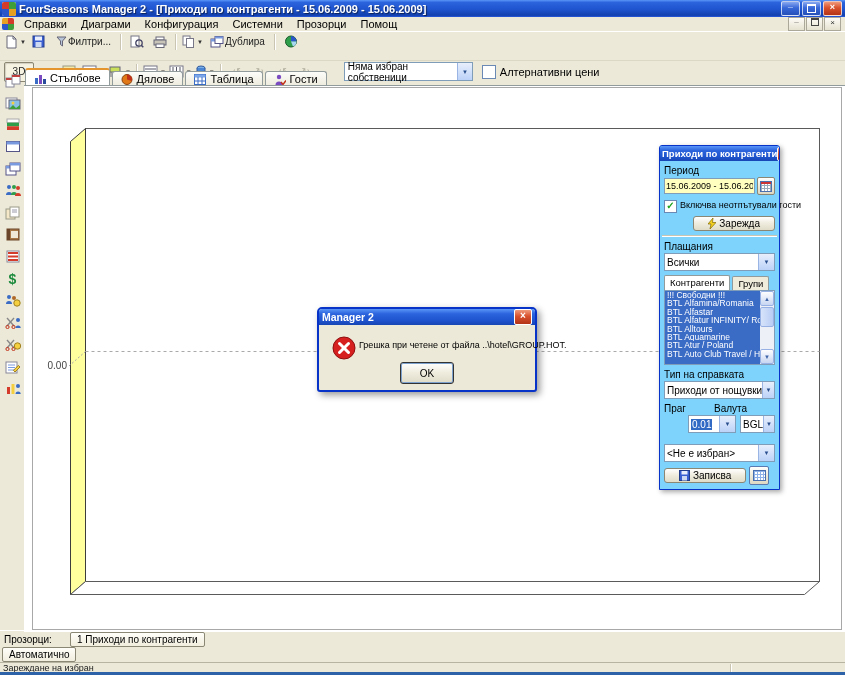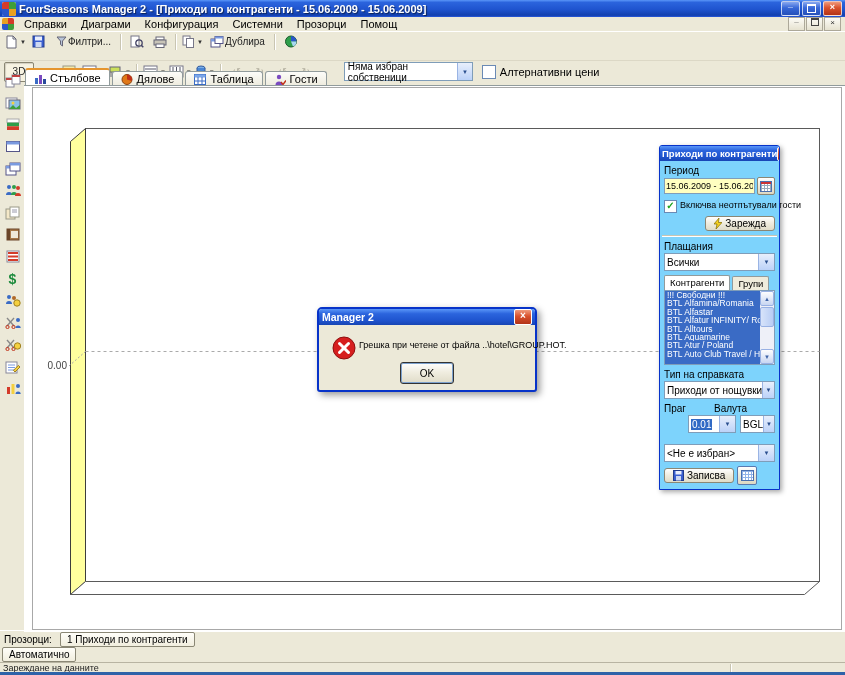--- a/index.html
+++ b/index.html
@@ -77,21 +77,21 @@
   .daterow{display:flex;align-items:center;}
   .date-input{flex:1;min-width:0;height:14px;background:#ffffc0;border:1px solid #7f9db9;font-family:"Liberation Sans",sans-serif;font-size:9px;padding:0 1px;}
   .calbtn{width:16px;height:16px;margin-left:2px;flex:0 0 auto;border:1px solid #8a8775;border-radius:2px;
     background:linear-gradient(#fff,#efecdc 45%,#ddd8c2);display:flex;align-items:center;justify-content:center;}
   .calico{width:10px;height:9px;background:#fff;border:1px solid #4a6fae;
     background-image:linear-gradient(#c33 0 2px,transparent 2px),linear-gradient(90deg,#9ab 1px,transparent 1px),linear-gradient(#9ab 1px,transparent 1px);background-size:100% 100%,3px 3px,3px 3px;}
   .p-check{display:flex;align-items:flex-start;gap:3px;margin:5px 0 3px;font-size:9px;white-space:nowrap;}
   .cb{width:11px;height:11px;flex:0 0 auto;background:#fff;border:1px solid #6a8ab5;color:#1ca31c;font-size:10px;line-height:9px;text-align:center;font-weight:bold;}
   .loadrow{text-align:right;margin-bottom:4px;}
   .btn{display:inline-flex;align-items:center;gap:3px;background:linear-gradient(#fff,#f0ede0 45%,#e0dcc8);
-    border:1px solid #8a8775;border-radius:3px;font-size:10px;font-family:"Liberation Sans",sans-serif;padding:1px 8px;color:#000;}
+    border:1px solid #8a8775;border-radius:3px;font-size:10px;font-family:"Liberation Sans",sans-serif;padding:1px 14px;color:#000;}
   .p-div{border-top:1px solid #c9c5b2;border-bottom:1px solid #fff;margin:4px -2px;}
   .combo{height:16px;background:#fff;border:1px solid #7f9db9;display:flex;align-items:center;font-size:10px;padding-left:2px;margin:1px 0 4px;overflow:hidden;white-space:nowrap;}
   .p-tabs{display:flex;align-items:flex-end;gap:2px;margin-top:2px;}
   .ptab{font-size:9.5px;padding:1px 5px;border:1px solid #919b9c;border-bottom:none;border-radius:2px 2px 0 0;background:#efecdc;}
   .ptab.active{background:#fff;padding-bottom:2px;}
   .listbox{height:73px;border:1px solid #7f9db9;background:#fff;display:flex;margin-bottom:4px;}
   .litems{flex:1;overflow:hidden;}
   .li{height:8.4px;font-size:8.5px;line-height:8.6px;color:#fff;background:#3a6bc5;padding-left:2px;white-space:nowrap;overflow:hidden;}
   .vscroll{width:14px;flex:0 0 auto;background:#eef0f8;display:flex;flex-direction:column;}
   .sbtn{height:13px;background:linear-gradient(#fdfdfe,#c8d6f2);border:1px solid #98b1e4;border-radius:2px;color:#4065a8;font-size:6px;display:flex;align-items:center;justify-content:center;}
@@ -116,21 +116,21 @@
   .d-close{margin-left:auto;width:16px;height:14px;border:1px solid #fff;border-radius:2px;
     background:linear-gradient(180deg,#ef9a7c,#d9512c 45%,#b23317);color:#fff;font-size:10px;line-height:12px;text-align:center;font-weight:bold;}
   .d-body{position:relative;height:61px;}
   .erricon{position:absolute;left:13px;top:11px;}
   .d-msg{position:absolute;left:40px;right:4px;top:15px;font-size:9px;color:#000;white-space:nowrap;}
   .d-ok{position:absolute;left:50%;transform:translateX(-50%);top:37px;width:54px;height:22px;
     background:linear-gradient(#fff,#f0ede0 45%,#e0dcc8);border:1px solid #333;border-radius:3px;box-shadow:0 0 0 1px #7da2ce inset;
     font-size:10px;font-family:"Liberation Sans",sans-serif;}
 
   
-  .row-windows{position:absolute;left:0;top:630px;right:0;height:17px;border-top:1px solid #fff;display:flex;align-items:center;gap:8px;padding-left:4px;font-size:10px;}
+  .row-windows{position:absolute;left:0;top:630px;right:0;height:17px;border-top:1px solid #fff;display:flex;align-items:center;gap:18px;padding-left:4px;font-size:10px;}
   .wtab{background:linear-gradient(#fffef9,#f1eede);border:1px solid #8a8775;border-radius:2px;padding:1px 6px;font-size:10px;font-family:"Liberation Sans",sans-serif;}
   .row-auto{position:absolute;left:0;top:647px;right:0;height:15px;display:flex;align-items:center;padding-left:2px;}
   .statusbar{position:absolute;left:0;top:662px;right:0;height:10px;border-top:1px solid #b8b4a2;font-size:9px;display:flex;align-items:center;padding-left:3px;color:#222;}
   .statdiv{position:absolute;left:730px;top:1px;bottom:0;width:1px;background:#c8c4b0;border-right:1px solid #fff;}
   .bottomstrip{position:absolute;left:0;top:672px;right:0;height:3px;background:#2e62a8;}
 </style>
 </head>
 <body>
 
 <div class="app">
@@ -591,18 +591,18 @@
   </div>
 
   <div class="row-windows">
     <span>Прозорци:</span>
     <button class="wtab">1 Приходи по контрагенти</button>
   </div>
   <div class="row-auto">
     <button class="wtab">Автоматично</button>
   </div>
   <div class="statusbar">
-    <span>Зареждане на данните</span>
+    <span>Зареждане на избран</span>
     <span class="statdiv"></span>
   </div>
   <div class="bottomstrip"></div>
 
 </div>
 
 </body></html>

